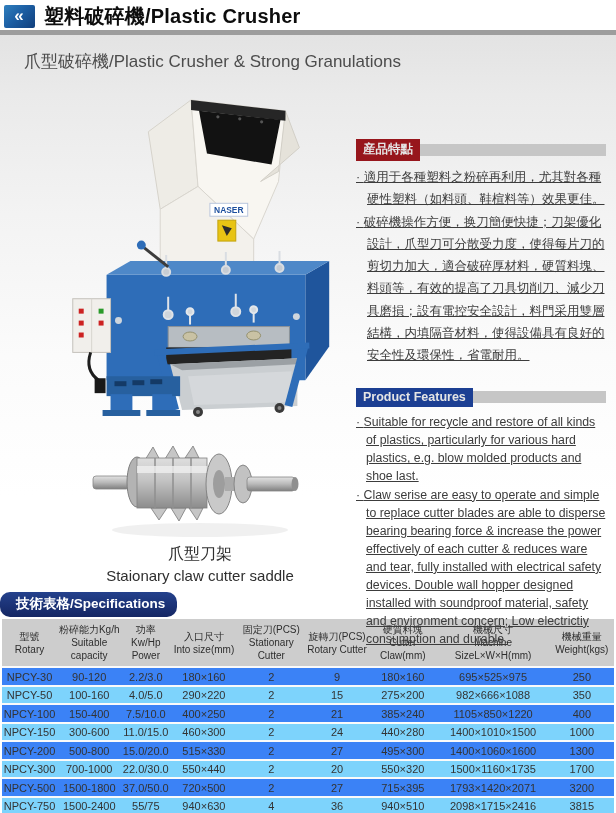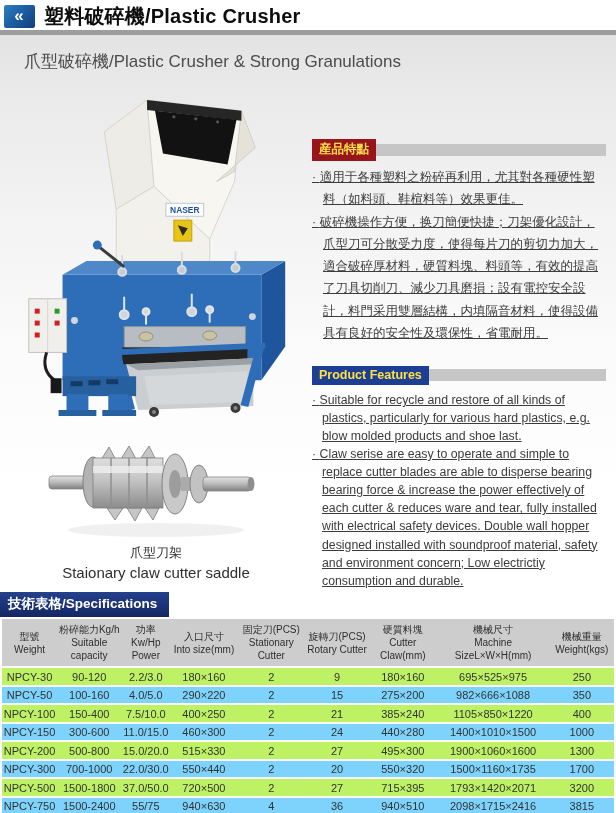--- a/index.html
+++ b/index.html
@@ -20,55 +20,55 @@
   }
   .page-title { font-size:20px; font-weight:bold; color:#0d0d0d; letter-spacing:0.2px; }
   .divider { height:5px; background:#9d9d9d; }
   
   .content {
     height:557px; position:relative;
     background:linear-gradient(180deg,#e3e3e3 0px,#eaeaea 60px,#f3f3f3 180px,#fbfbfb 320px,#ffffff 460px);
   }
   .subtitle { padding:15px 10px 0 24px; font-size:17px; color:#4c4c4c; height:55px; }
   .columns { display:flex; }
-  .col-left { width:312px; flex:0 0 312px; }
+  .col-left { width:312px; flex:0 0 312px;margin-left:44px; }
   .col-right { flex:1; padding:0 10px 0 0; }
   .machine-fig { width:300px; height:328px; margin-left:4px; }
   .cutter-fig { text-align:center; margin-top:2px; }
   .cutter-fig svg { display:block; margin:0 auto; }
-  .caption-cn { font-size:13px; color:#2e2e2e; margin-top:2px; }
+  .caption-cn { font-size:16px; color:#2e2e2e; margin-top:2px; }
   .caption-en { font-size:15px; color:#2e2e2e; margin-top:2px; }
   
   .panel-cn { margin-top:51px; }
   .label-bar { display:flex; align-items:center; height:18px; margin-bottom:7px; }
-  .label-box { color:#fde047; font-size:12.5px; font-weight:bold; padding:2px 7px 3px; white-space:nowrap; }
+  .label-box { color:#e5e5e5; font-size:12.5px; font-weight:bold; padding:2px 7px 3px; white-space:nowrap; }
   .label-box.red  { background:#97161c; }
   .label-box.navy { background:#1c3f93; }
   .label-rest { flex:1; height:12px; background:#c6c6c6; }
   .bullets-cn  { font-size:12.5px; line-height:1.78; color:#3c3c3c; }
   .bullets-cn .bullet { padding-left:11px; text-indent:-11px;text-decoration:underline; }
   .bullets-en  { font-size:12.3px; line-height:1.47; color:#3c3c3c;text-decoration:underline; }
   .bullets-en .bullet { padding-left:10px; text-indent:-10px; }
   .bullet::before { content:"· "; }
   .panel-en { margin-top:22px; }
   
   .spec-label {
     display:inline-block; background:linear-gradient(180deg,#24418c,#142663);
-    color:#fff; font-size:13.5px; font-weight:bold; padding:3px 12px 4px 8px; margin:0 0 2px 0;
+    color:#fff; font-size:13.5px; font-weight:bold; padding:3px 12px 4px 16px; margin:0 0 2px 0;border-radius:10px;
   }
   table.spec { width:612px; margin:0 2px; border-collapse:collapse; table-layout:fixed; }
   table.spec th {
     background:#cdcdcd; font-weight:normal; font-size:10px; line-height:1.3;
     color:#2e2e2e; padding:4px 0; text-align:center; border-bottom:2px solid #fafafa;
   }
   table.spec td {
     font-size:11px; color:#333; text-align:center; padding:2.5px 0 2px;
     border-bottom:2px solid #fafafa; white-space:nowrap;
   }
-  table.spec tr.odd  td { background:#bef264; }
+  table.spec tr.odd  td { background:#3b82f6; }
   table.spec tr.even td { background:#7dd3fc; }
 </style>
 </head>
 <body>
 
 <div class="header">
   <div class="back-icon">«</div>
   <div class="page-title">塑料破碎機/Plastic Crusher</div>
 </div>
 <div class="divider"></div>
@@ -254,21 +254,21 @@
       <col style="width:11%">
         <col style="width:11%">
         <col style="width:10.5%">
       <col style="width:11%">
         <col style="width:18.5%">
         <col style="width:10.5%">
     </colgroup>
     <thead>
       <tr>
 
-          <th><span>型號</span><br><span>Weight</span></th>
+          <th><span>型號</span><br><span>Rotary</span></th>
 
           <th><span>粉碎能力Kg/h</span><br><span>Suitable capacity</span></th>
 
           <th><span>功率Kw/Hp</span><br><span>Power</span></th>
 
           <th><span>入口尺寸</span><br><span>Into size(mm)</span></th>
 
           <th><span>固定刀(PCS)</span><br><span>Stationary Cutter</span></th>
 
           <th><span>旋轉刀(PCS)</span><br><span>Rotary Cutter</span></th>
@@ -331,21 +331,21 @@
         </tr>
 
         <tr class="stripe odd">
           <td>NPCY-200</td>
           <td>500-800</td>
           <td>15.0/20.0</td>
           <td>515×330</td>
           <td>2</td>
           <td>27</td>
           <td>495×300</td>
-          <td>1900×1060×1600</td>
+          <td>1400×1060×1600</td>
           <td>1300</td>
         </tr>
 
         <tr class="stripe even">
           <td>NPCY-300</td>
           <td>700-1000</td>
           <td>22.0/30.0</td>
           <td>550×440</td>
           <td>2</td>
           <td>20</td>

